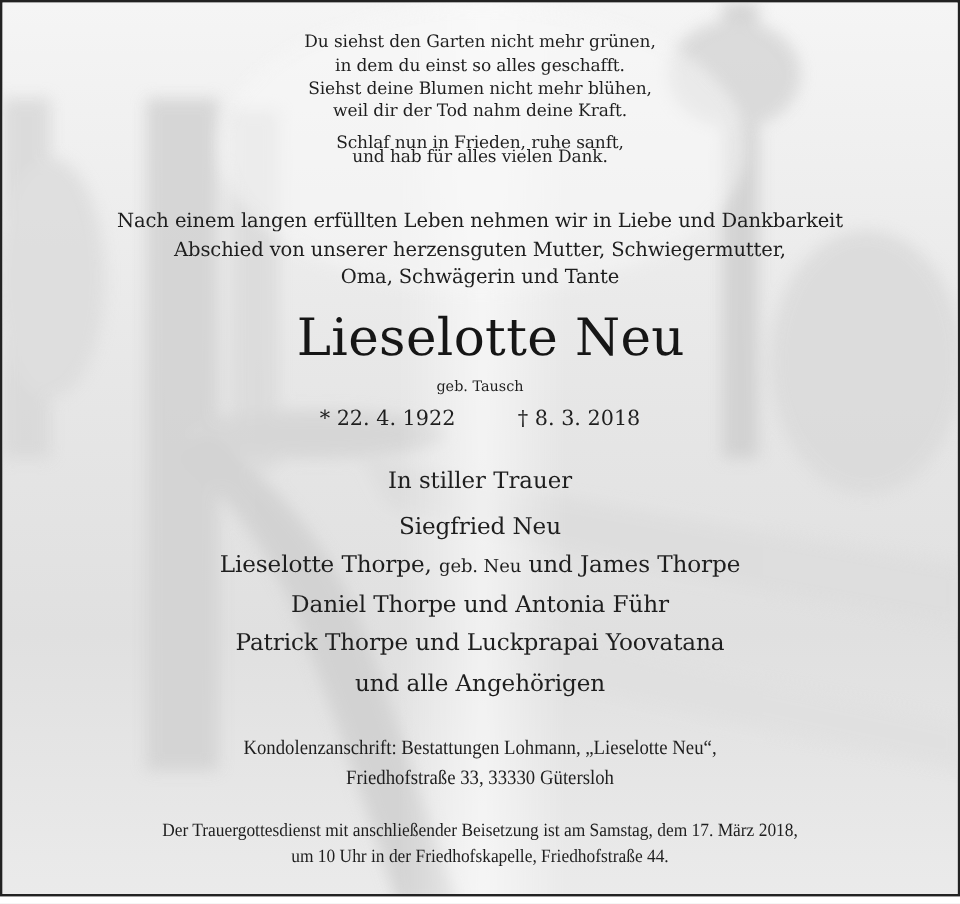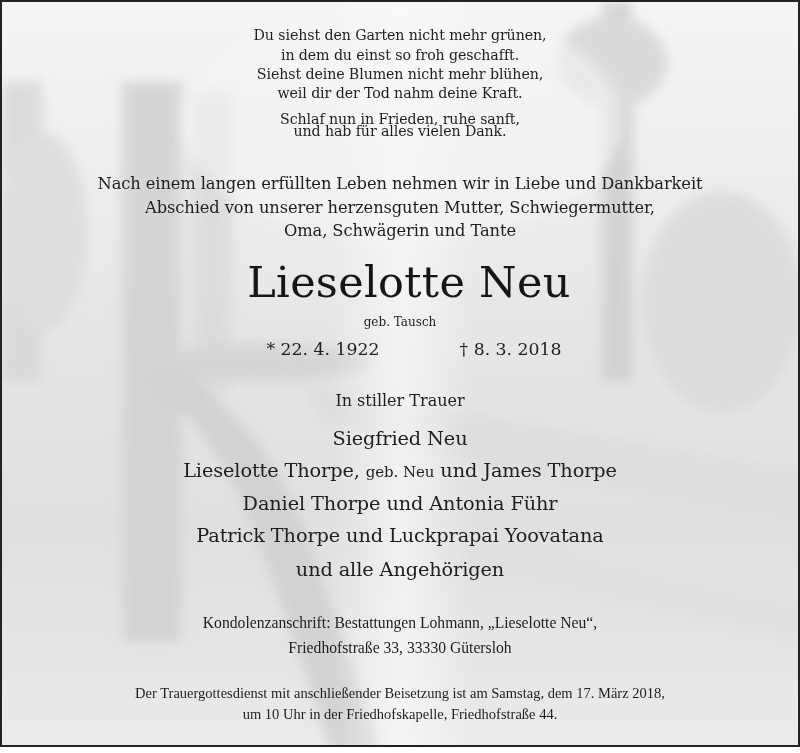--- a/index.html
+++ b/index.html
@@ -16,22 +16,22 @@
       text-align: center;
     }
     .bg { position: absolute; inset: 0; z-index: 0; }
     .content { position: relative; z-index: 1; }
     .line { position: absolute; left: 0; right: 0; white-space: nowrap; }
     .poem { font-size: 14.2px; line-height: 19.4px; letter-spacing: -0.1px; }
     .intro { font-size: 16.3px; line-height: 23.5px; letter-spacing: -0.1px; }
     .name { font-size: 43px; line-height: 50px; letter-spacing: 0.3px; color: #161616; margin-left: 18px; }
     .born { font-size: 12px; line-height: 20px; }
     .dates { font-size: 17.3px; line-height: 22px; }
-    .dates span { display: inline-block; margin-left: 28px; }
-    .sub { font-size: 16px; line-height: 20px; }
+    .dates span { display: inline-block; }
+    .sub { font-size: 19px; line-height: 20px; }
     .mourner { font-size: 19.3px; line-height: 26px; letter-spacing: -0.1px; }
     .mourner .small { font-size: 15px; margin-top: 32px; }
     .condo { font-family: "Liberation Serif", "DejaVu Serif", serif; font-size: 17px; line-height: 25px; transform: scaleX(0.92); }
     .service { font-family: "Liberation Serif", "DejaVu Serif", serif; font-size: 15.6px; line-height: 20.5px; transform: scaleX(0.93); }
   </style>
 </head>
 <body>
 
 <div class="card">
 
@@ -70,21 +70,21 @@
       <path d="M420 520 Q 600 560 800 600 L 800 640 Q 600 600 430 560 Z" fill="#e0e0e0"></path>
     </g>
     <rect x="330" y="0" width="140" height="753" fill="url(#glow)" filter="url(#blur3)"></rect>
     <ellipse cx="400" cy="120" rx="220" ry="120" fill="#f7f7f7" opacity="0.55" filter="url(#blur6)"></ellipse>
   </svg>
 
   <div class="content">
 
     <div>
       <div class="line poem" style="top:24px">Du siehst den Garten nicht mehr grünen,</div>
-      <div class="line poem" style="top:44px">in dem du einst so froh geschafft.</div>
+      <div class="line poem" style="top:44px">in dem du einst so alles geschafft.</div>
       <div class="line poem" style="top:63px">Siehst deine Blumen nicht mehr blühen,</div>
       <div class="line poem" style="top:82px">weil dir der Tod nahm deine Kraft.</div>
       <div class="line poem" style="top:108px">Schlaf nun in Frieden, ruhe sanft,</div>
       <div class="line poem" style="top:120px">und hab für alles vielen Dank.</div>
     </div>
 
     <div>
       <div class="line intro" style="top:170px">Nach einem langen erfüllten Leben nehmen wir in Liebe und Dankbarkeit</div>
       <div class="line intro" style="top:194px">Abschied von unserer herzensguten Mutter, Schwiegermutter,</div>
       <div class="line intro" style="top:217px">Oma, Schwägerin und Tante</div>

